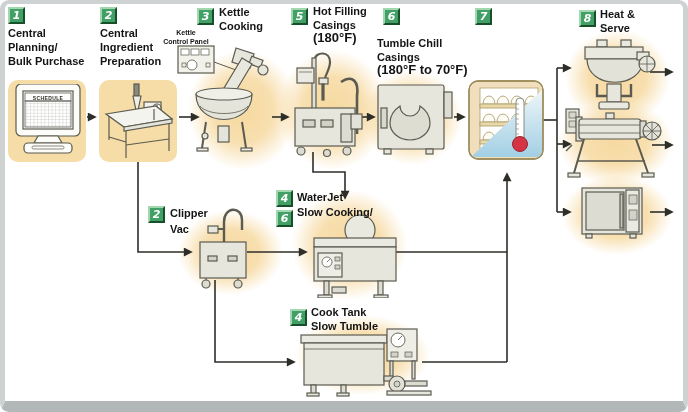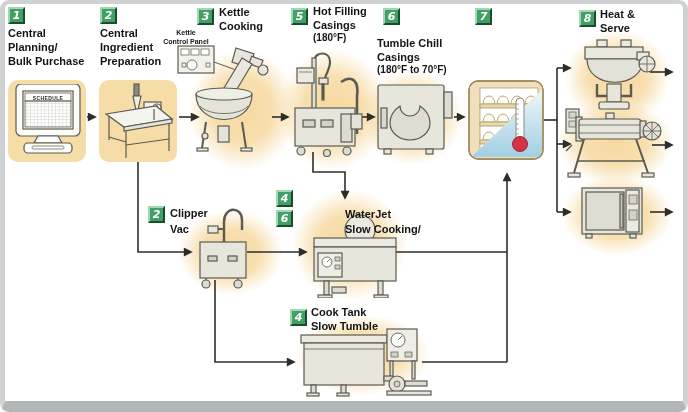--- a/index.html
+++ b/index.html
@@ -11,21 +11,21 @@
   .glow{position:absolute;border-radius:50%;z-index:1;
         background:radial-gradient(closest-side,rgba(246,215,155,.95),rgba(246,215,155,.8) 55%,rgba(246,215,155,0) 100%);}
   .connectors{position:absolute;left:0;top:0;z-index:2;}
   .machine{position:absolute;z-index:3;}
   .badge{position:absolute;width:17px;height:17px;box-sizing:border-box;background:#42a066;
          border-top:2px solid #a2d8b0;border-left:2px solid #a2d8b0;
          border-right:2px solid #174f2b;border-bottom:2px solid #174f2b;
          color:#fff;font:italic bold 11px "DejaVu Sans",sans-serif;
          display:flex;align-items:center;justify-content:center;z-index:10;}
   .title{position:absolute;font-weight:bold;font-size:11px;line-height:14px;white-space:nowrap;z-index:10;}
-  .title .temp{font-size:10px;line-height:12px;}
+  .title .temp{font-size:13px;line-height:12px;}
   .small-label{position:absolute;font-weight:bold;font-size:7px;line-height:8.5px;text-align:center;
                white-space:nowrap;z-index:10;}
 </style>
 </head>
 <body>
 
 <div class="stage">
 
   <div class="tanbox" style="left:8px;top:80px;width:78px;height:82px;"></div>
   <div class="tanbox" style="left:99px;top:80px;width:78px;height:82px;"></div>
@@ -341,21 +341,21 @@
     <div class="temp">(180°F to 70°F)</div>
   </div>
   <div class="title" style="left:600px;top:7px;">
     <div>Heat &amp;</div>
     <div>Serve</div>
   </div>
   <div class="title" style="left:170px;top:205px;line-height:16px;">
     <div>Clipper</div>
     <div>Vac</div>
   </div>
-  <div class="title" style="left:297px;top:207px;line-height:15px;margin-left:48px;">
+  <div class="title" style="left:297px;top:190px;line-height:15px;">
     <div>WaterJet</div>
     <div>Slow Cooking/</div>
   </div>
   <div class="title" style="left:311px;top:305px;">
     <div>Cook Tank</div>
     <div>Slow Tumble</div>
   </div>
 
   <div class="frame"></div>
 </div>

